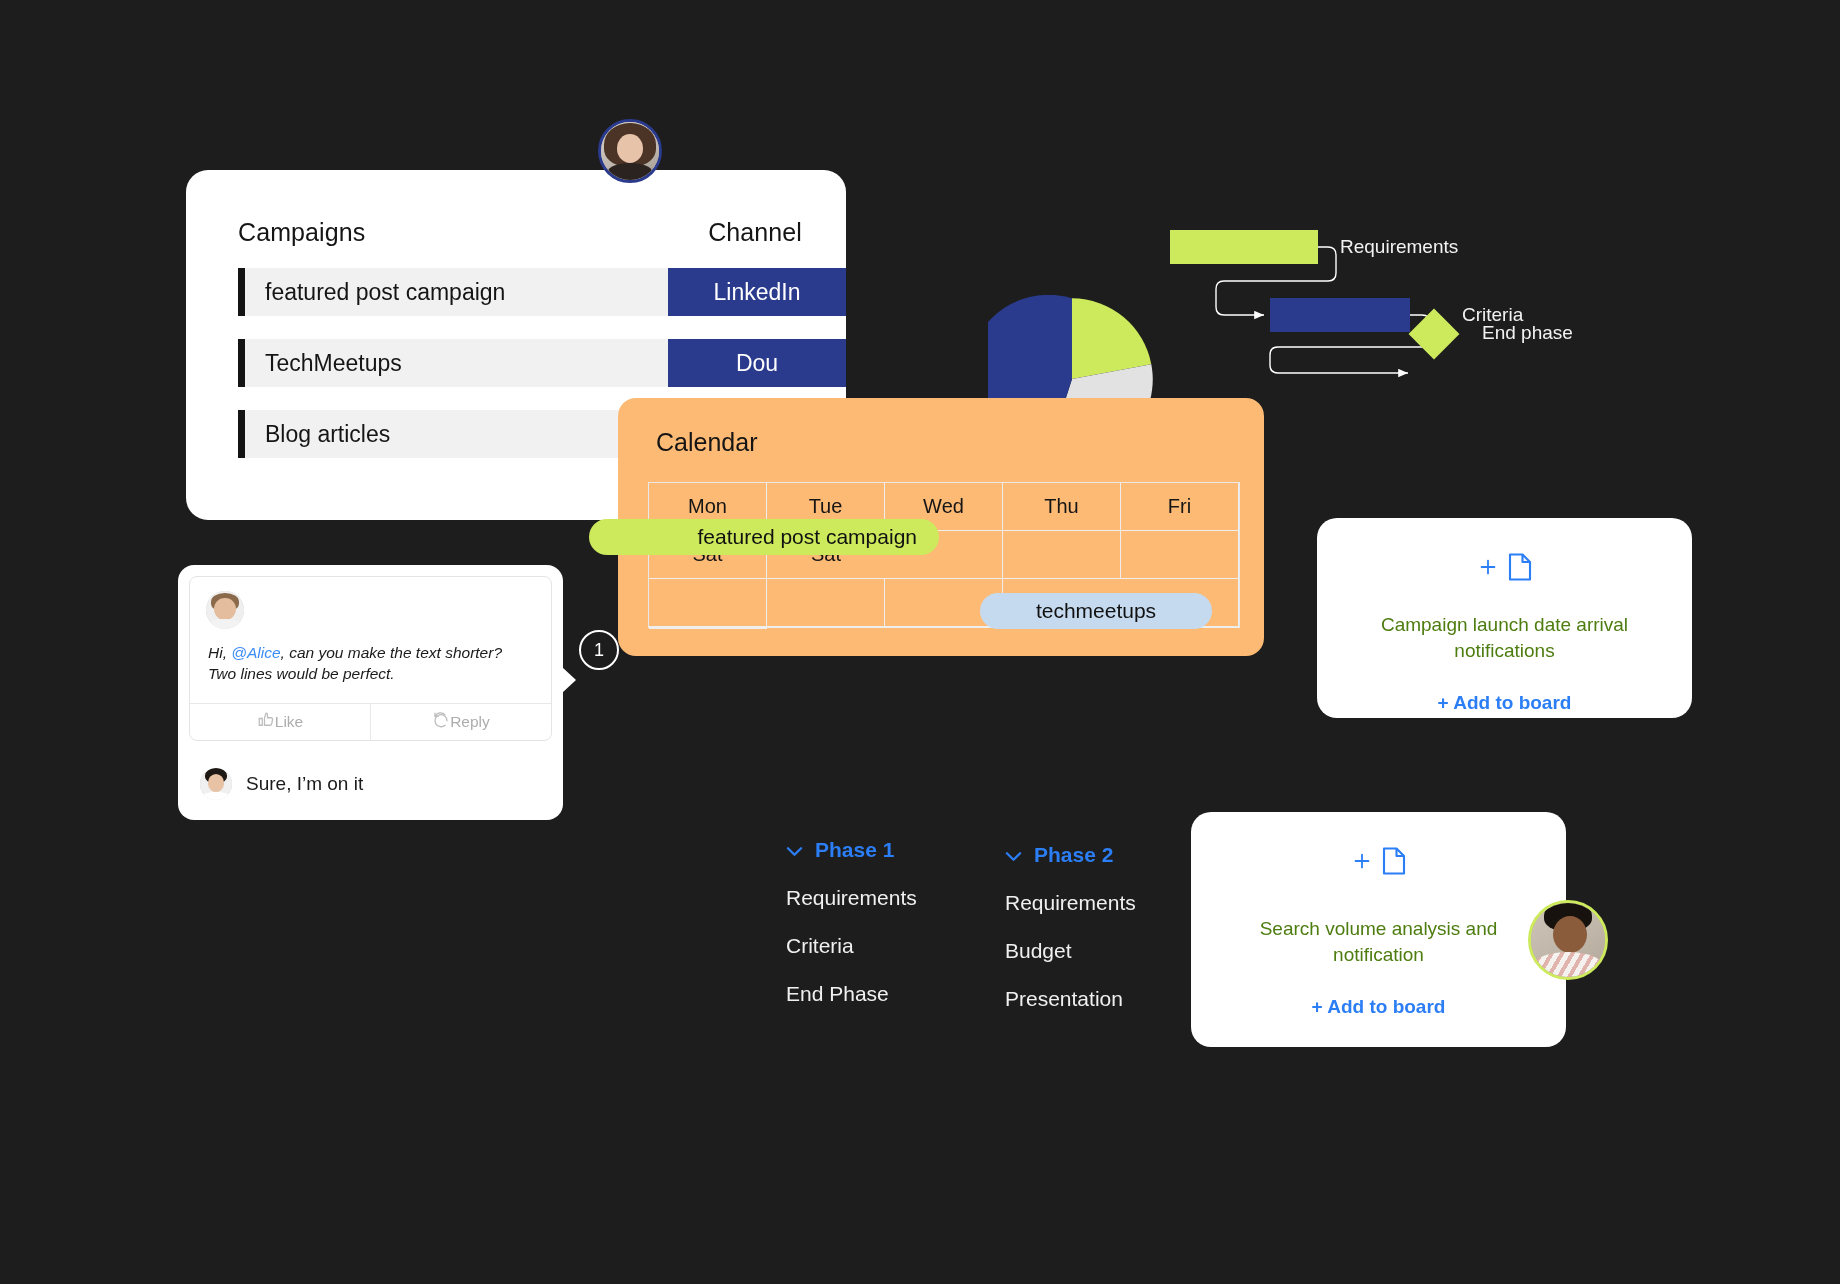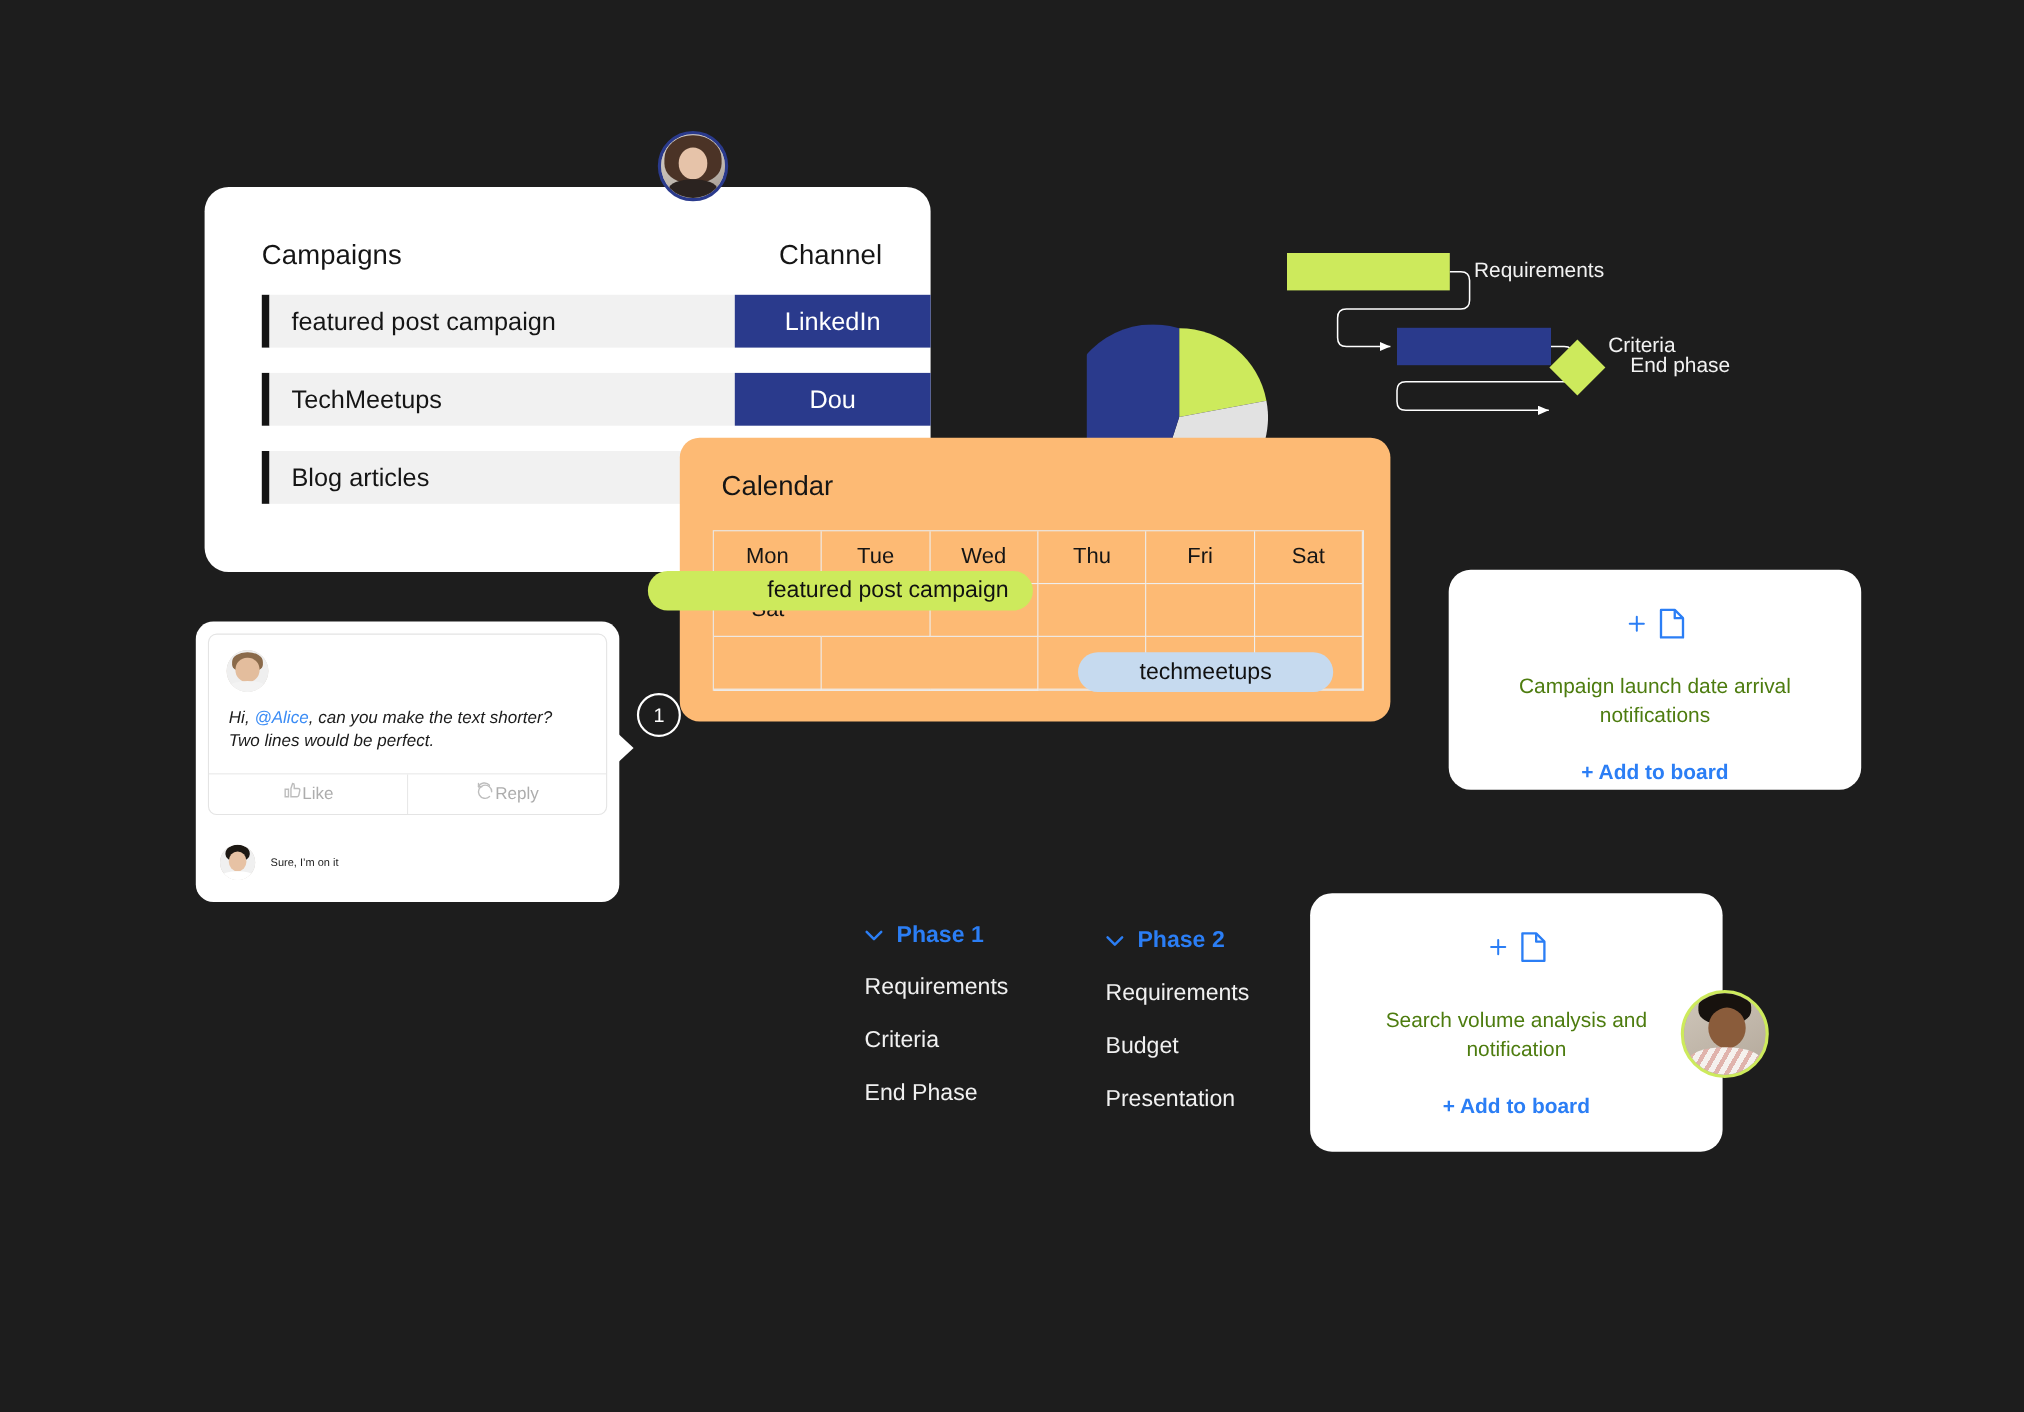--- a/index.html
+++ b/index.html
@@ -121,21 +121,21 @@
   .comment-actions .act + .act { border-left: 1px solid #e8e8e8; }
   .reply-row {
     position: absolute;
     left: 22px; bottom: 20px;
     display: flex; align-items: center; gap: 14px;
   }
   .reply-row .ravatar {
     width: 32px; height: 32px; border-radius: 50%;
     background: #cfc8c1; overflow: hidden;
   }
-  .reply-row .rtext { font-size: 10px; color: #1b1b1b; }
+  .reply-row .rtext { font-size: 19px; color: #1b1b1b; }
   .comment-tail {
     position: absolute;
     right: -13px; top: 102px;
     width: 0; height: 0;
     border-top: 13px solid transparent;
     border-bottom: 13px solid transparent;
     border-left: 14px solid #ffffff;
   }
 
   
@@ -149,21 +149,21 @@
   }
   .cal-title {
     position: absolute; left: 38px; top: 30px;
     font-size: 25px; color: #151515;
   }
   .cal-grid {
     position: absolute;
     left: 30px; top: 84px;
     width: 592px; height: 146px;
     display: grid;
-    grid-template-columns: repeat(6, 1fr);
+    grid-template-columns: repeat(5, 1fr);
     grid-template-rows: 48px 48px 48px;
     border: 1px solid #e9e9e9;
   }
   .cal-cell { border-right: 1px solid #eeeeee; border-bottom: 1px solid #eeeeee; }
   .cal-cell:nth-child(7n) { border-right: none; }
   .cal-head-cell {
     display: flex; align-items: center; justify-content: center;
     font-size: 20px; color: #151515;
   }
   .pill {

